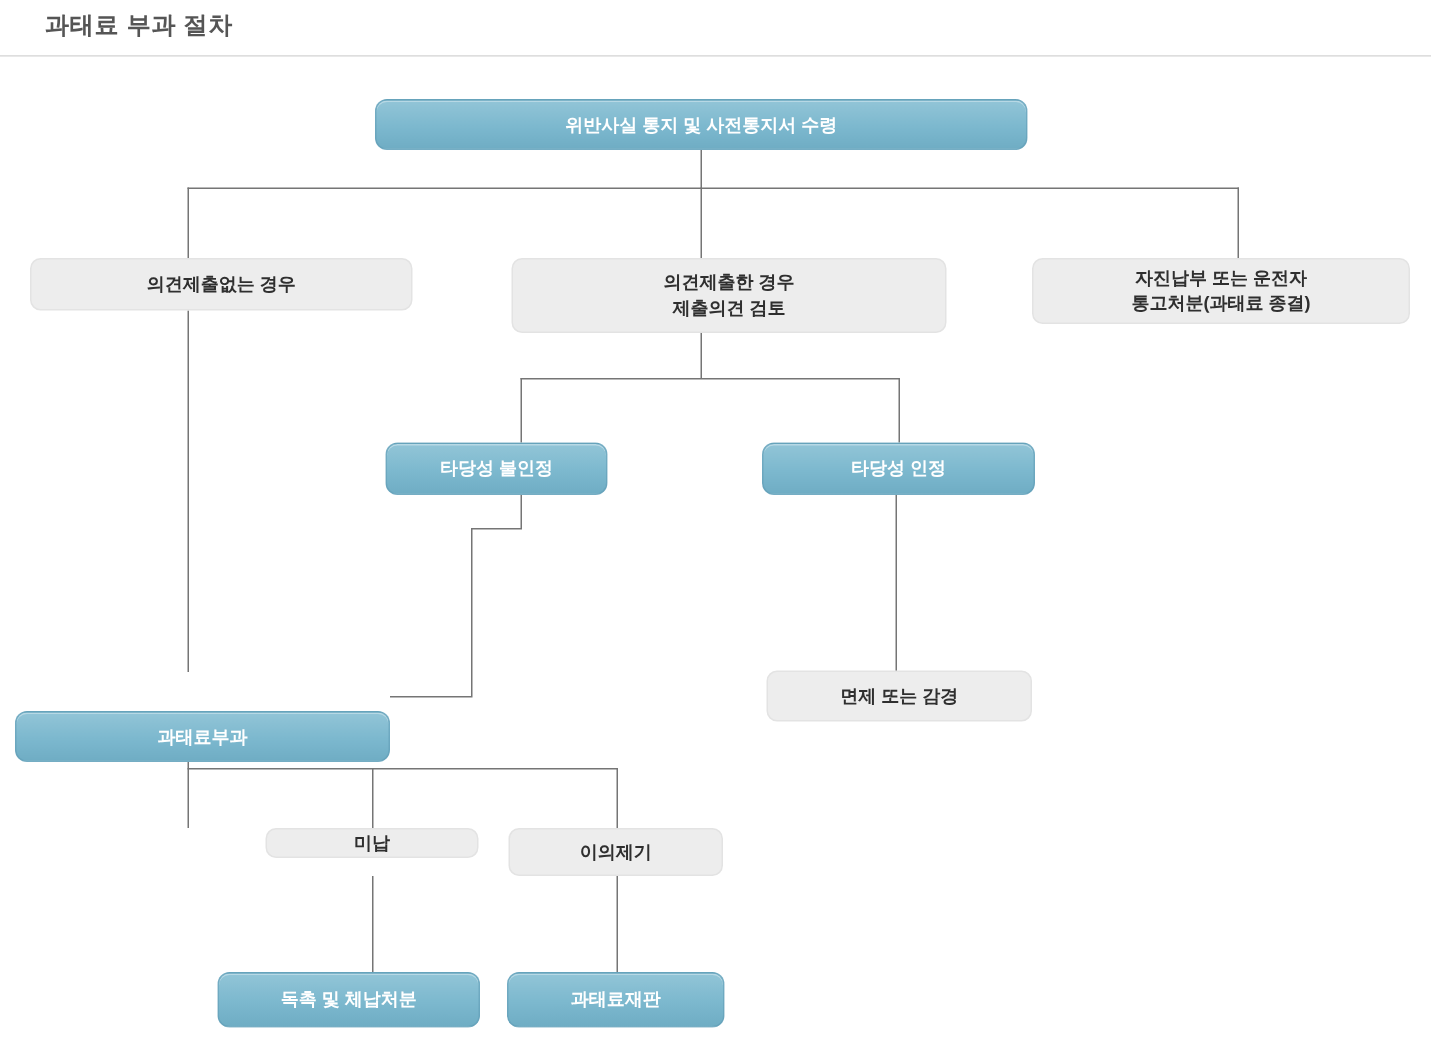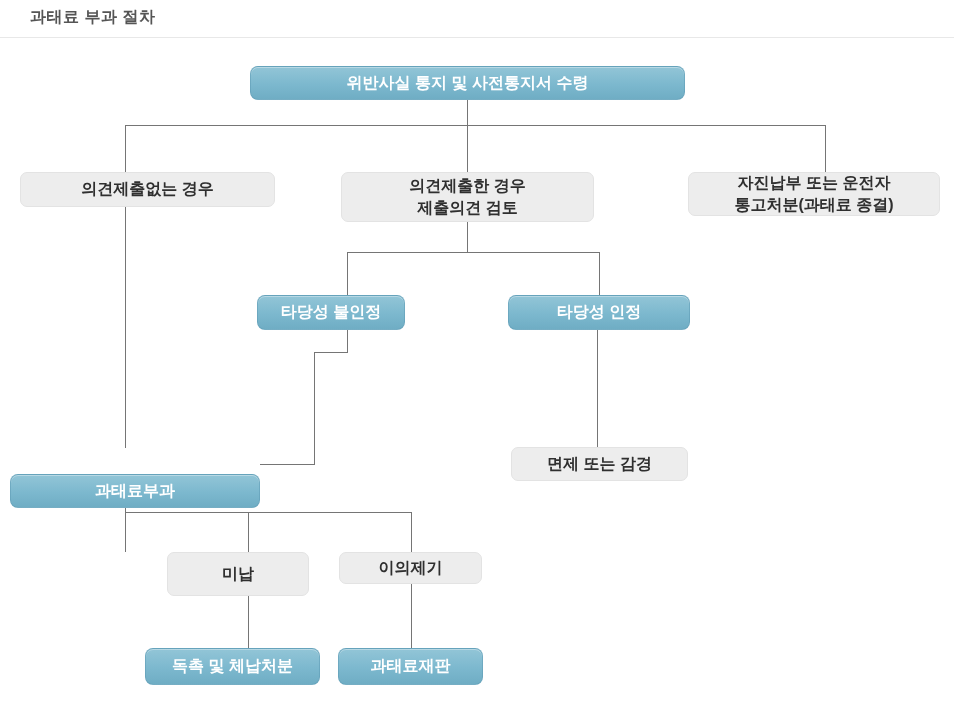--- a/index.html
+++ b/index.html
@@ -36,21 +36,21 @@
     border-bottom: 1px solid #e8e8e8;
   }
 
   .diagram { position: absolute; left: 0; top: 0; width: 954px; height: 704px; }
 
   .node {
     position: absolute;
     display: flex; align-items: center; justify-content: center;
     text-align: center;
     font-weight: bold;
-    font-size: 16px;
+    font-size: 12px;
     line-height: 1.4;
     white-space: pre-line;
     border-radius: 8px;
     z-index: 2;
   }
   .node.primary {
     background: linear-gradient(180deg, var(--node-primary-light) 0%, var(--node-primary) 55%, var(--node-primary-dark) 100%);
     color: #ffffff;
     border: 1px solid rgba(95, 155, 180, 0.55);
     box-shadow: inset 0 1px 0 rgba(255,255,255,0.35);
@@ -100,27 +100,27 @@
     <div class="line h" style="left:125px; top:512px; width:287px;"></div>
     <div class="line v" style="left:125px; top:512px; height:40px;"></div>
     <div class="line v" style="left:248px; top:512px; height:40px;"></div>
     <div class="line v" style="left:411px; top:512px; height:40px;"></div>
 
     <div class="line v" style="left:248px; top:584px; height:64px;"></div>
     <div class="line v" style="left:411px; top:584px; height:64px;"></div>
 
     <div class="node primary" style="left:250px; top:66px;  width:435px; height:34px;">위반사실 통지 및 사전통지서 수령</div>
     <div class="node secondary" style="left:20px;  top:172px; width:255px; height:35px;">의견제출없는 경우</div>
-    <div class="node secondary" style="left:341px; top:172px; width:253px; height:50px;">의견제출한 경우
+    <div class="node secondary" style="left:341px; top:172px; width:290px; height:50px;">의견제출한 경우
 제출의견 검토</div>
     <div class="node secondary" style="left:688px; top:172px; width:252px; height:44px;">자진납부 또는 운전자
 통고처분(과태료 종결)</div>
     <div class="node primary" style="left:257px; top:295px; width:148px; height:35px;">타당성 불인정</div>
     <div class="node primary" style="left:508px; top:295px; width:182px; height:35px;">타당성 인정</div>
     <div class="node primary" style="left:10px;  top:448px; width:250px; height:34px;margin-top:26px;">과태료부과</div>
     <div class="node secondary" style="left:511px; top:447px; width:177px; height:34px;">면제 또는 감경</div>
-    <div class="node secondary" style="left:167px; top:552px; width:142px; height:44px;">미납</div>
+    <div class="node secondary" style="left:177px; top:552px; width:142px; height:20px;">미납</div>
     <div class="node secondary" style="left:339px; top:552px; width:143px; height:32px;">이의제기</div>
     <div class="node primary" style="left:145px; top:648px; width:175px; height:37px;">독촉 및 체납처분</div>
     <div class="node primary" style="left:338px; top:648px; width:145px; height:37px;">과태료재판</div>
 
   </div>
 </div>
 
 </body></html>

